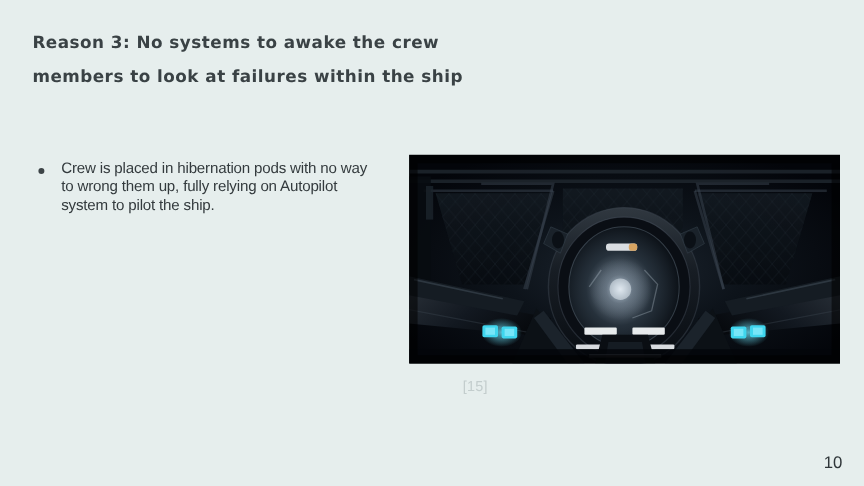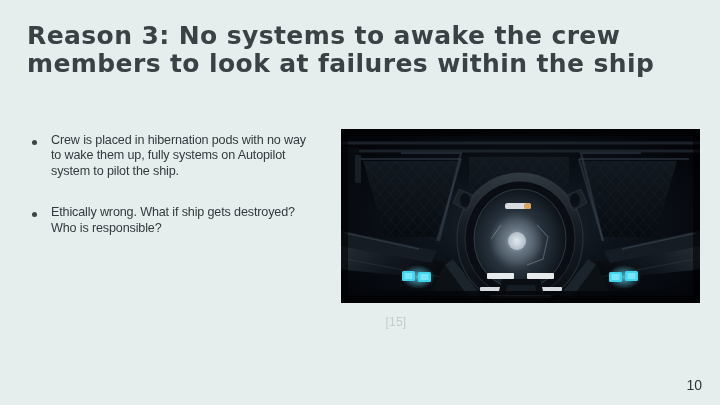--- a/index.html
+++ b/index.html
@@ -21,21 +21,21 @@
     background: #e6eeed;
   }
 
   
   .title {
     position: absolute;
     left: 27px;
     top: 22px;
     width: 640px;
     font-family: "DejaVu Sans", sans-serif;
-    font-size: 25px;
+    font-size: 14px;
     line-height: 28px;
     font-weight: 700;
     letter-spacing: 0.4px;
     color: #3a4245;
     white-space: pre-line;
   }
 
   
   .bullets {
     position: absolute;
@@ -113,27 +113,23 @@
 
 <div class="slide">
 
   <div class="title">Reason 3: No systems to awake the crew
 members to look at failures within the ship</div>
 
   <div class="bullets">
 
     <div class="bullet-row">
       <span class="bullet-dot"></span>
-      <span class="bullet-text">Crew is placed in hibernation pods with no way to wake them up, fully systems on Autopilot system to pilot the ship.</span>
+      <span class="bullet-text">Crew is placed in hibernation pods with no way to wrong them up, fully relying on Autopilot system to pilot the ship.</span>
     </div>
 
-    <div class="bullet-row">
-      <span class="bullet-dot"></span>
-      <span class="bullet-text">Ethically wrong. What if ship gets destroyed? Who is responsible?</span>
-    </div>
 
   </div>
 
   <div class="figure">
     <div class="photo">
       <svg viewBox="0 0 359 174" preserveAspectRatio="none">
         <defs>
           <radialGradient id="roomGlow" cx="50%" cy="55%" r="62%">
             <stop offset="0%" stop-color="#1d2630"></stop>
             <stop offset="45%" stop-color="#0d131a"></stop>

